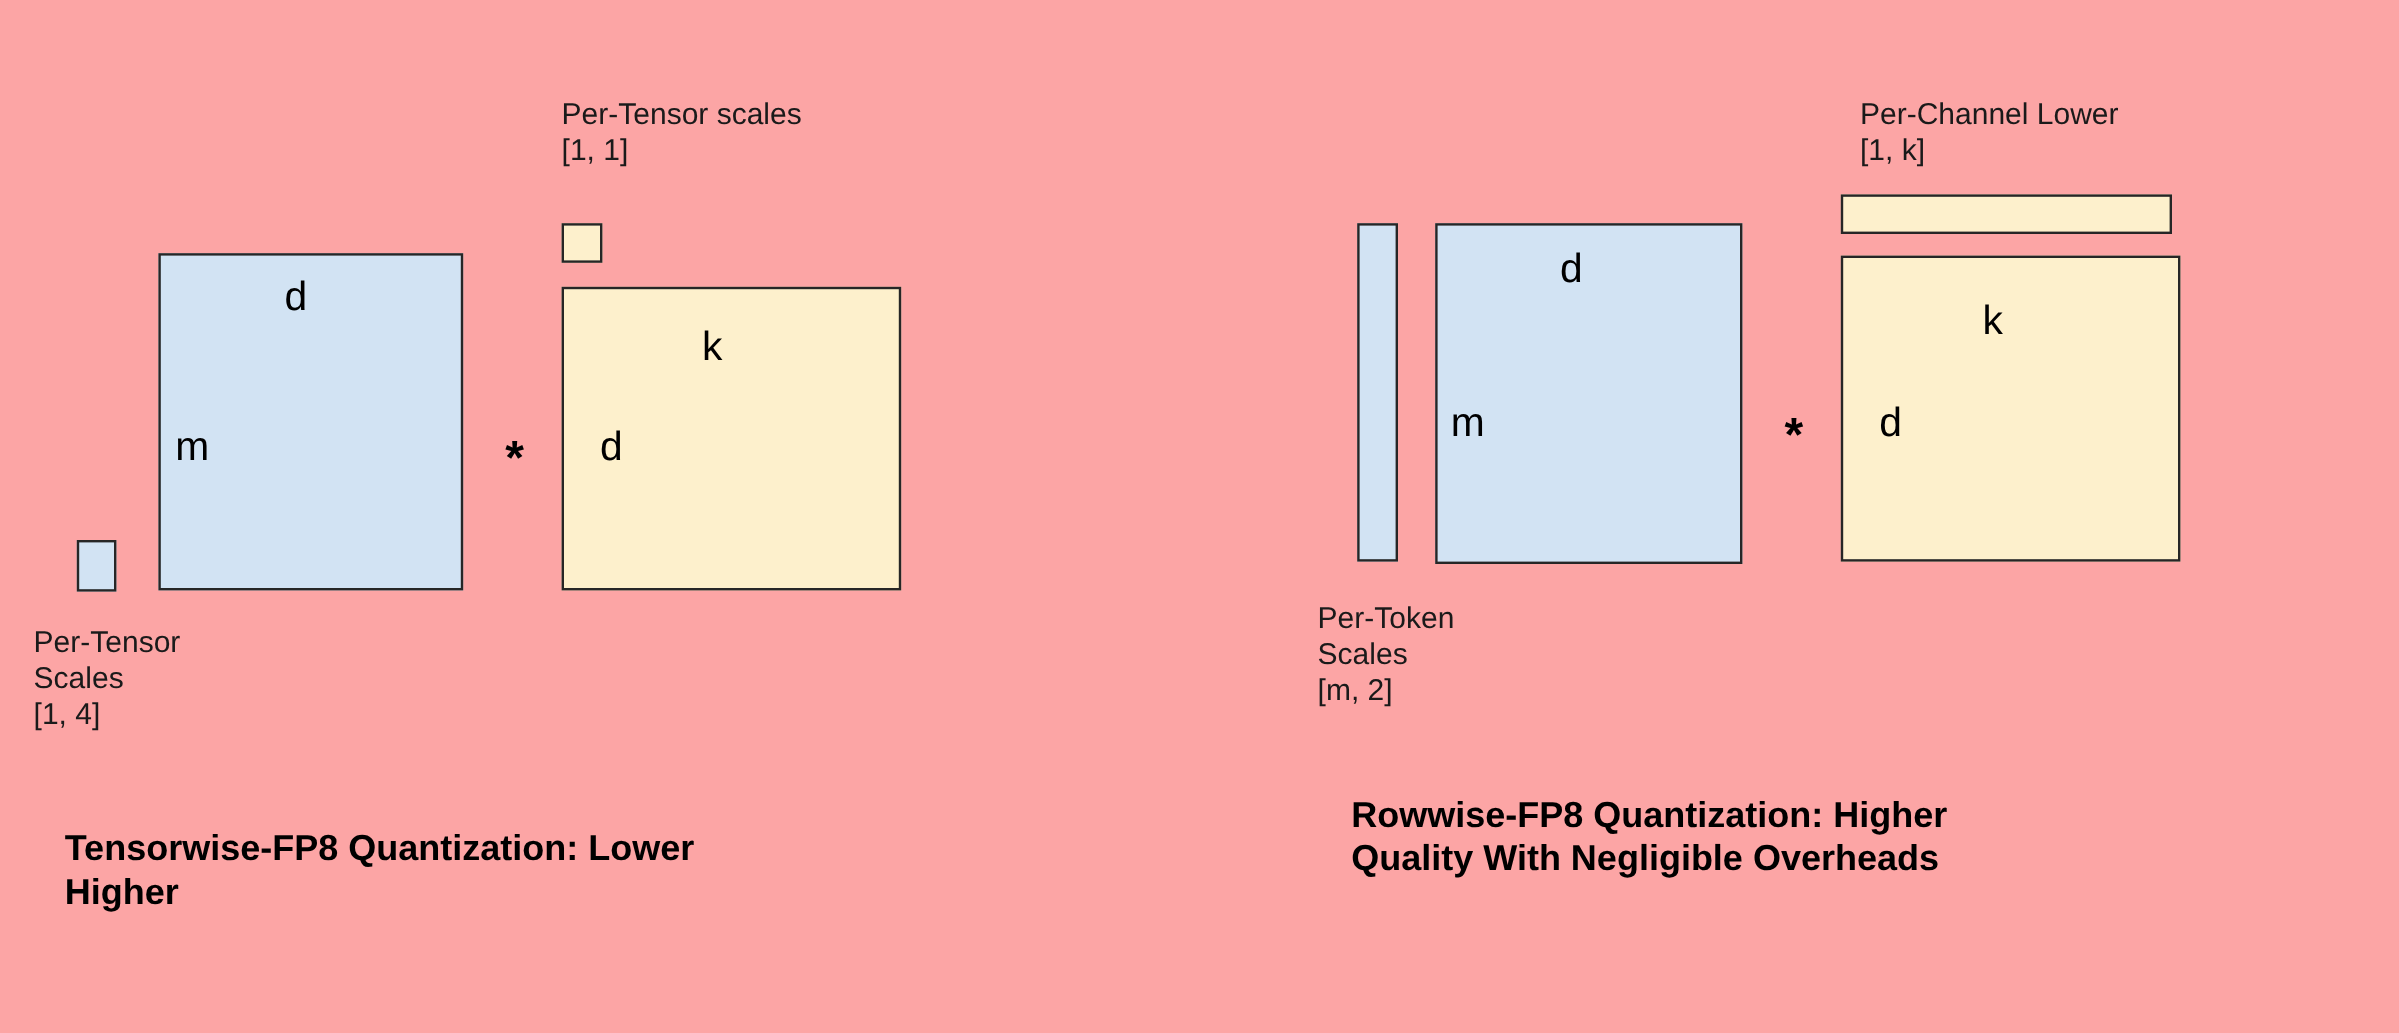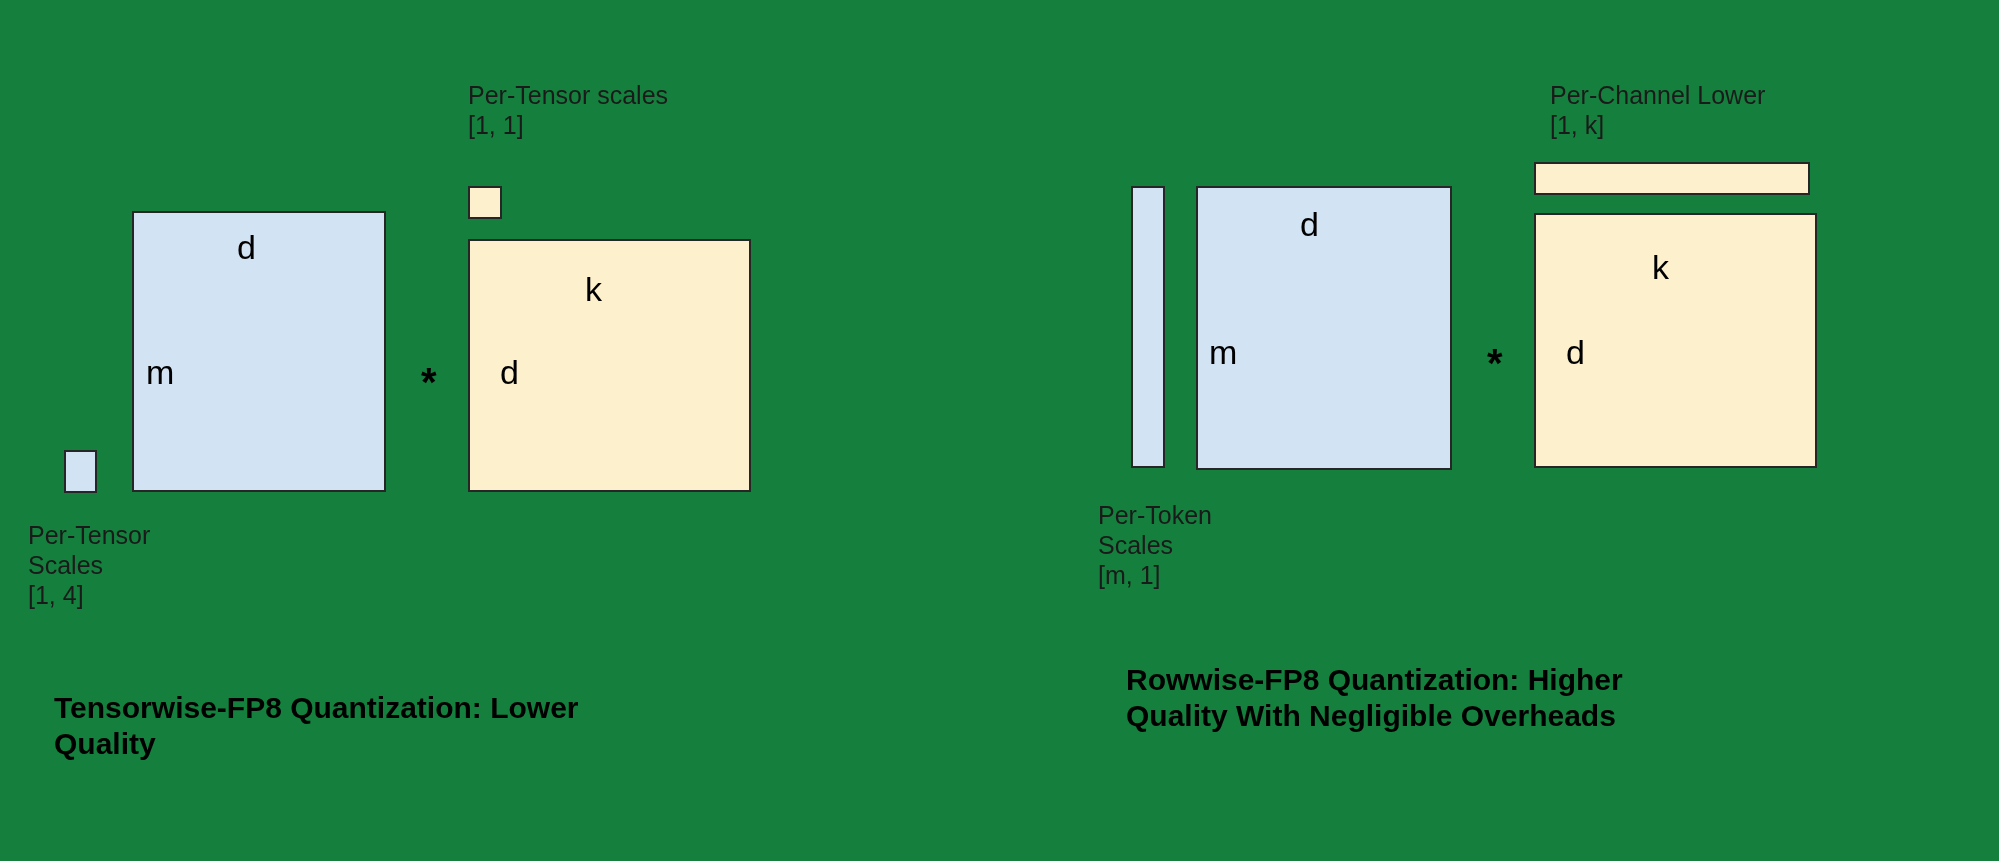--- a/index.html
+++ b/index.html
@@ -9,21 +9,21 @@
     background: #ffffff;
   }
   body {
     font-family: "Liberation Sans", sans-serif;
     color: #000000;
   }
   #canvas {
     position: relative;
     width: 1999px;
     height: 861px;
-    background: #15803d;
+    background: #fca5a5;
     overflow: hidden;
   }
 
   
   .block {
     position: absolute;
     box-sizing: border-box;
     border: 2px solid #262626;
   }
   .block.blue  { background: #d2e3f3; }
@@ -91,34 +91,34 @@
 Scales
 [1, 4]</div>
 
     <div class="operator" style="left:421px; top:362px;">*</div>
 
     <div class="block yellow" style="left:468px; top:239px; width:283px; height:253px;"></div>
     <div class="dim" style="left:585px; top:272px;">k</div>
     <div class="dim" style="left:500px; top:355px;">d</div>
 
     <div class="caption" style="left:54px; top:690px; width:700px;">Tensorwise-FP8 Quantization: Lower
-Quality</div>
+Higher</div>
   </div>
 
   <div>
 
     <div class="note" style="left:1550px; top:80px;">Per-Channel Lower
 [1, k]</div>
 
     <div class="block yellow" style="left:1534px; top:162px; width:276px; height:33px;"></div>
 
     <div class="block blue" style="left:1131px; top:186px; width:34px; height:282px;"></div>
     <div class="note" style="left:1098px; top:500px;">Per-Token
 Scales
-[m, 1]</div>
+[m, 2]</div>
 
     <div class="block blue" style="left:1196px; top:186px; width:256px; height:284px;"></div>
     <div class="dim" style="left:1300px; top:207px;">d</div>
     <div class="dim" style="left:1209px; top:335px;">m</div>
 
     <div class="operator" style="left:1487px; top:343px;">*</div>
 
     <div class="block yellow" style="left:1534px; top:213px; width:283px; height:255px;"></div>
     <div class="dim" style="left:1652px; top:250px;">k</div>
     <div class="dim" style="left:1566px; top:335px;">d</div>

